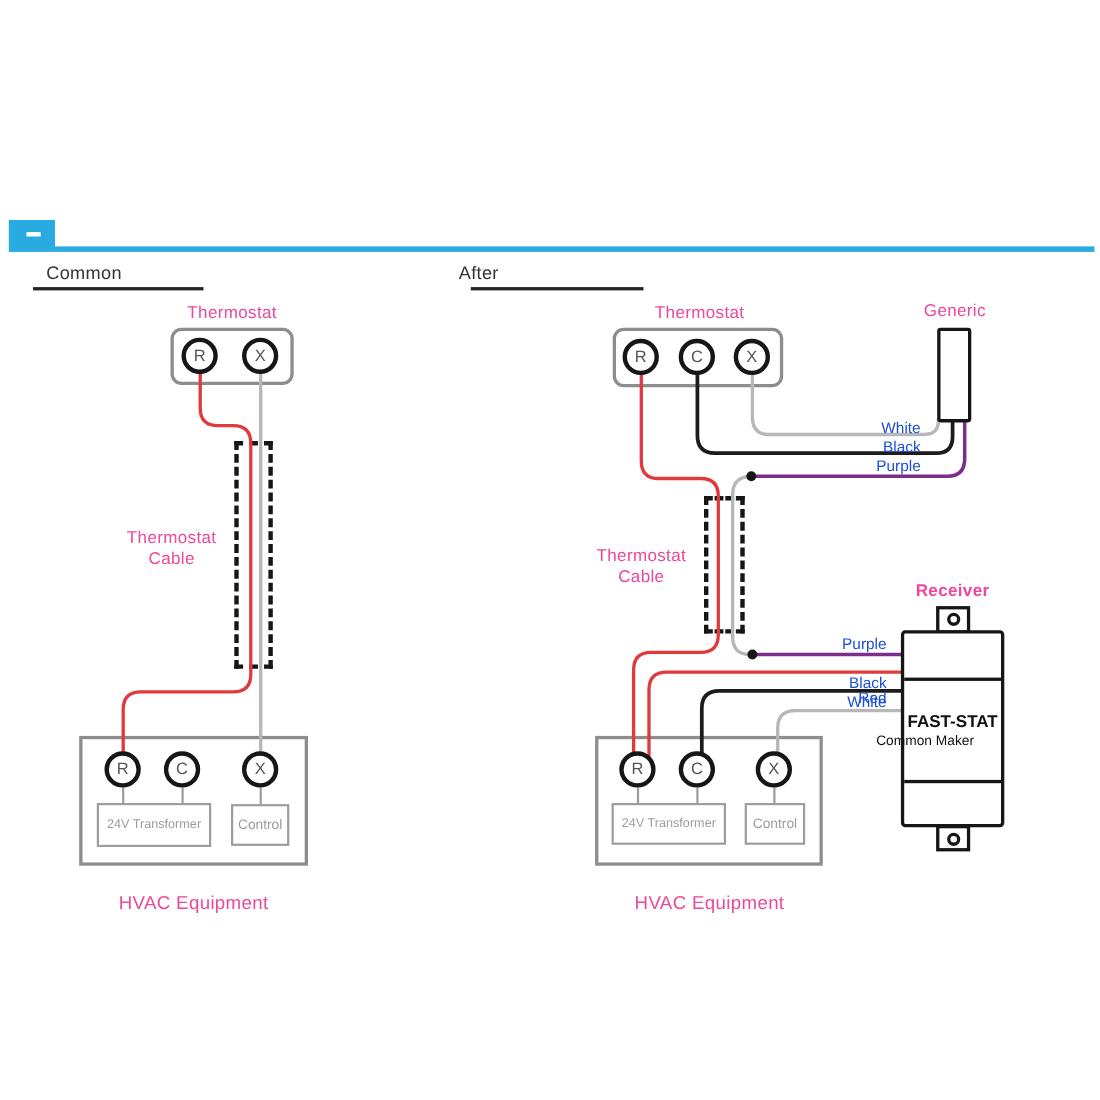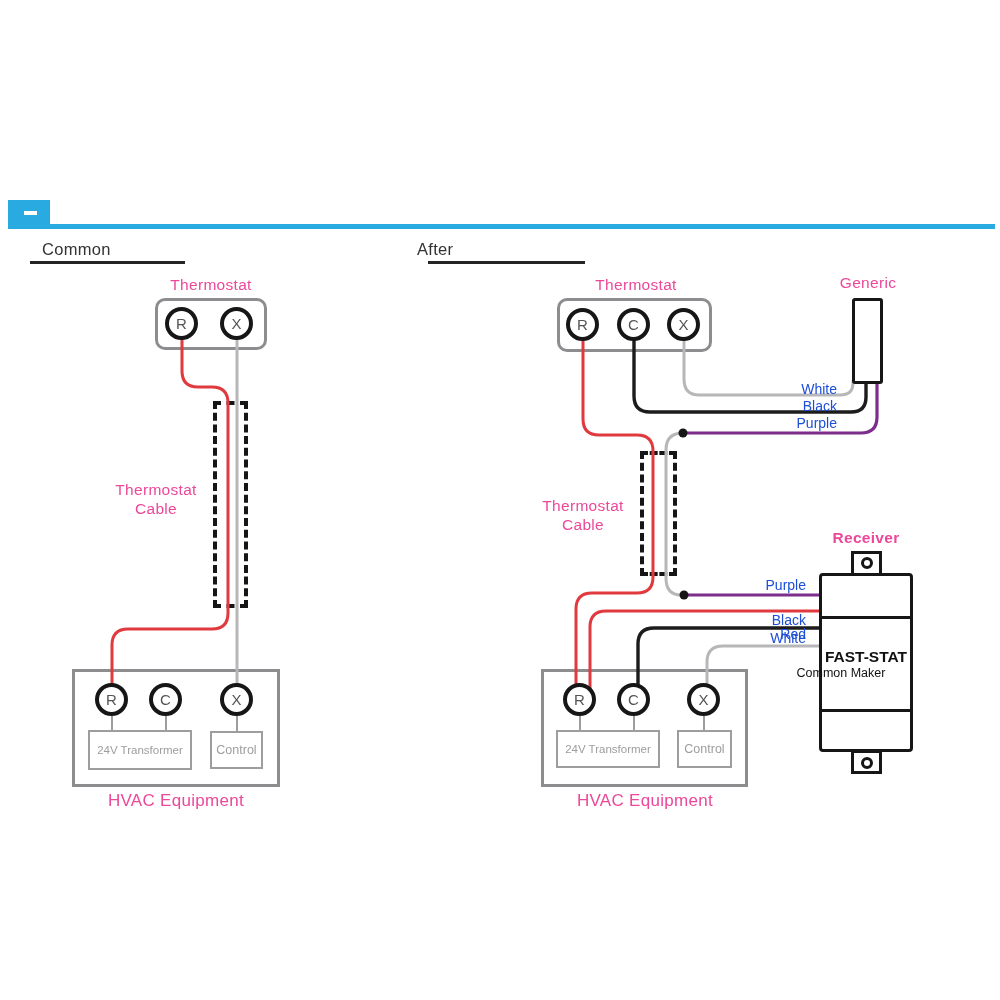--- a/index.html
+++ b/index.html
@@ -29,21 +29,21 @@
   .divider{height:3px;background:#161616;z-index:4;}
   .dev-name{font-weight:bold;font-size:15.5px;color:#111;z-index:4;text-align:center;}
   .dev-sub{font-size:12.5px;color:#111;z-index:4;text-align:center;}
   
   .term{width:33px;height:33px;border:4px solid #161616;border-radius:50%;background:#fff;box-sizing:border-box;
         display:flex;align-items:center;justify-content:center;font-size:15px;color:#545454;z-index:4;}
   
   .lbl{font-size:15.5px;letter-spacing:.3px;color:#ec4899;z-index:5;white-space:nowrap;}
   .ctr{transform:translateX(-50%);text-align:center;}
   .wlbl{width:80px;text-align:right;font-size:14px;color:#1d4ed8;z-index:5;white-space:nowrap;}
-  .big{font-size:17px;}
+  .big{font-size:17px;margin-top:20px;}
 </style>
 </head>
 <body>
 
 <div class="canvas">
 
   <div class="abs logo-sq" style="background-color: rgb(41, 171, 226);"></div>
   <div class="abs logo-dash">-</div>
   <div class="abs accent-line" style="background-color: rgb(41, 171, 226);"></div>
 

